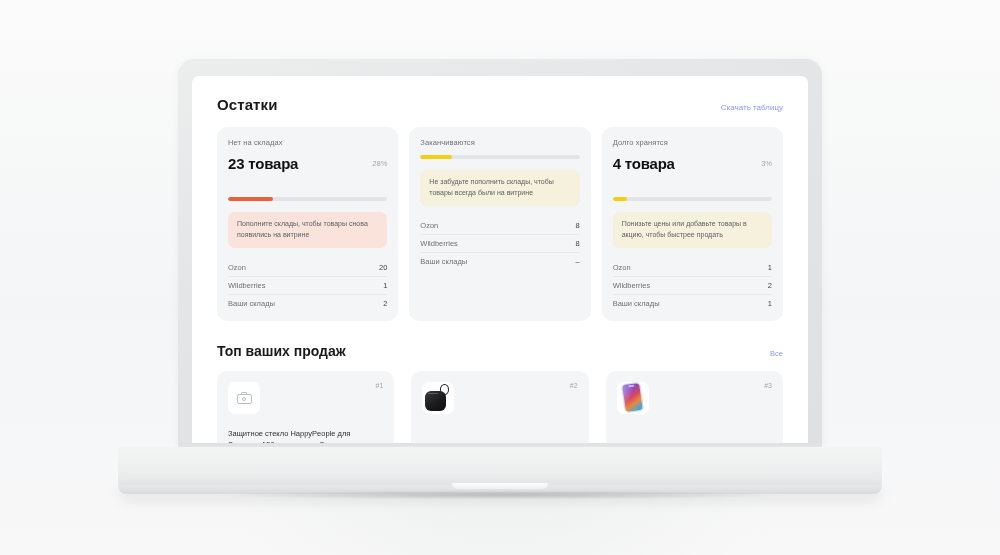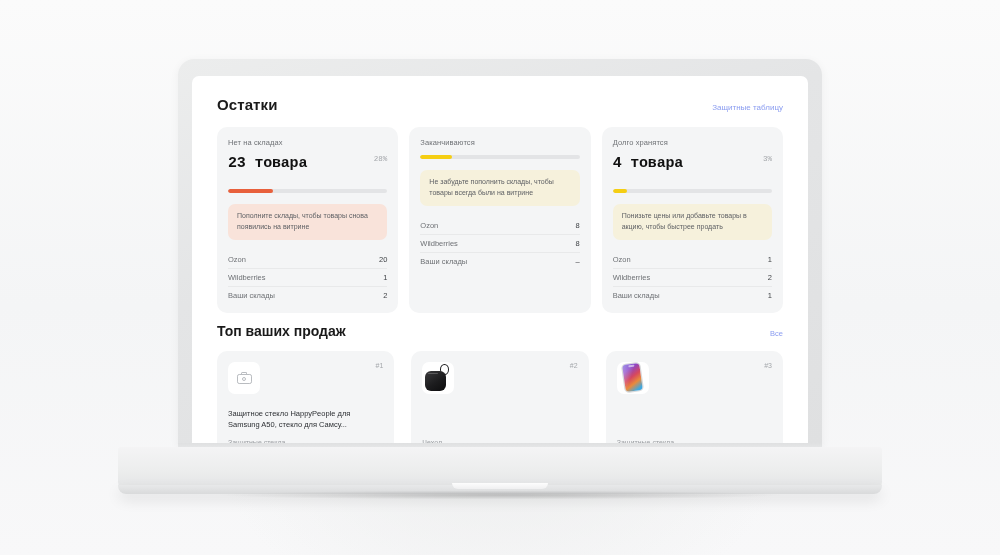--- a/index.html
+++ b/index.html
@@ -89,21 +89,21 @@
   .sec-link-small { font-size: 7.5px; color: #8a9cf0; cursor: pointer; }
 
   .stat-row { display: flex; gap: 11px; }
   .stat-card {
     flex: 1;
     background: #f4f5f6;
     border-radius: 10px;
     padding: 11px 11px 9px 11px;
   }
   .stat-label { font-size: 7.5px; color: #6e7175; margin-bottom: 8px; letter-spacing: .1px; }
-  .stat-main { display: flex; align-items: flex-start; justify-content: space-between; margin-bottom: 17px; font-family: Liberation Mono, monospace; }
+  .stat-main { display: flex; align-items: center; justify-content: space-between; margin-bottom: 25px; }
   .stat-value { font-size: 15px; font-weight: 700; color: #111; letter-spacing: -.2px; }
   .stat-pct { font-size: 7.5px; color: #a4a7ab; }
 
   .bar-track {
     position: relative;
     height: 4px; width: 100%;
     background: #e3e4e6;
     border-radius: 3px;
     overflow: hidden;
     margin-bottom: 11px;
@@ -121,21 +121,21 @@
   }
   .hint-peach { background: #f9e3da; }
   .hint-cream { background: #f6f1dc; }
 
   .kv { display: flex; justify-content: space-between; padding: 4px 0; font-size: 7.5px; }
   .kv + .kv { border-top: 1px solid #e8e9ea; }
   .kv-k { color: #6e7175; }
   .kv-v { color: #3c3f43; }
 
   
-  .sales-head { margin-top: 10px; margin-bottom: 12px; }
+  .sales-head { margin-top: 22px; margin-bottom: 12px; }
   .sales-title { font-size: 14px; font-weight: 700; color: #1a1a1a; }
   .prod-row { display: flex; gap: 17px; }
   .prod-card {
     flex: 1;
     background: #f4f5f6;
     border-radius: 10px;
     padding: 11px;
     height: 104px;
     position: relative;
     overflow: hidden;
@@ -232,21 +232,21 @@
 
 <div class="laptop">
 
   <div class="lid"></div>
 
   <div class="lid-inner">
     <div class="screen">
 
       <div class="sec-head">
         <div class="sec-title">Остатки</div>
-        <div class="sec-link">Защитные таблицу</div>
+        <div class="sec-link">Скачать таблицу</div>
       </div>
 
       <div class="stat-row">
 
         <div class="stat-card">
           <div class="stat-label">Нет на складах</div>
           <div class="stat-main">
             <div class="stat-value">23 товара</div>
             <div class="stat-pct">28%</div>
           </div>

